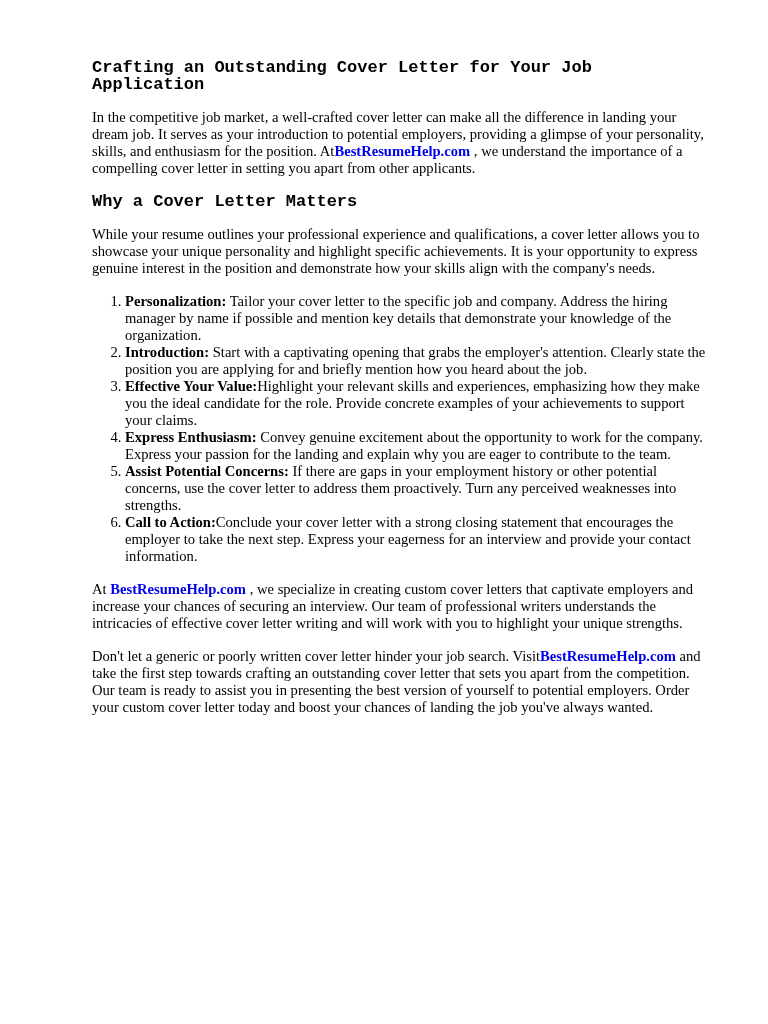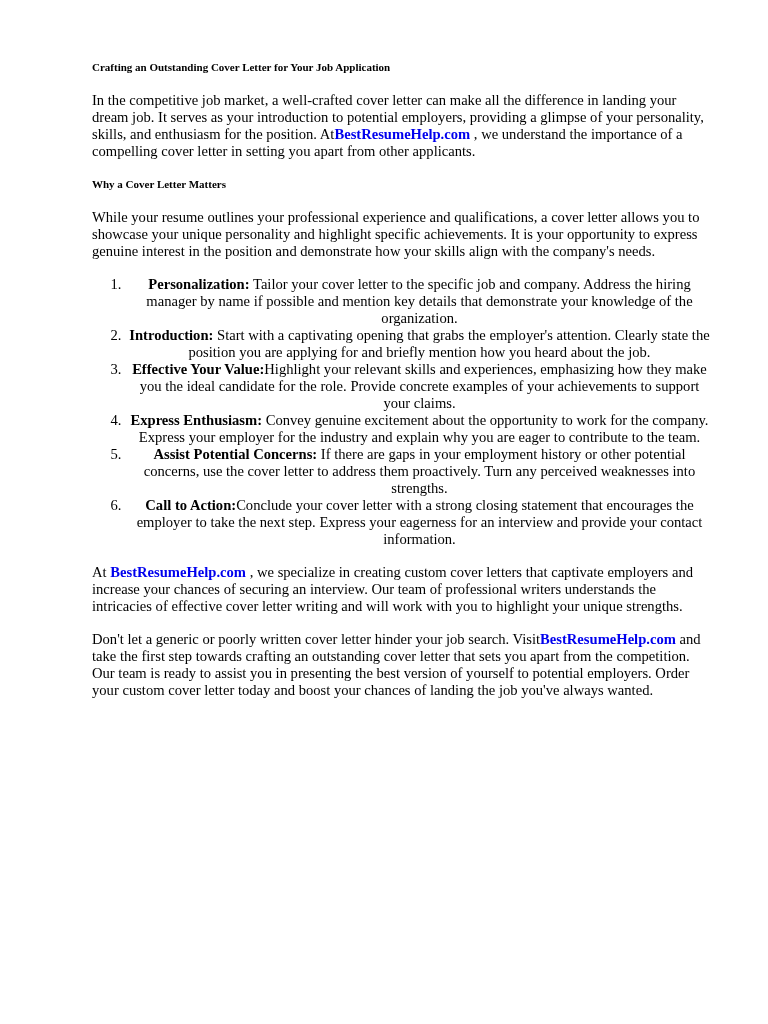--- a/index.html
+++ b/index.html
@@ -22,32 +22,32 @@
   }
   .page {
     width: 768px;
     height: 1024px;
     background: var(--page-bg);
     padding: 59px 54px 0 92px;
     font-size: 14.6px;
     line-height: 17px;
   }
   .page h2 {
-    font-size: 11px;
+    font-size: 17px;
     line-height: 17px;
     font-weight: bold;
     margin: 0 0 16px 0;
+    font-family: Liberation Mono, monospace;
   }
   .page p {
     margin: 0 0 16px 0;
   }
   .page ol {
     margin: 0 0 16px 0;
     padding: 0 0 0 33px;
-    text-align: center;
   }
   .page li {
     margin: 0;
     padding: 0;
   }
   .bold { font-weight: bold; }
   a.link {
     color: var(--link-color);
     font-weight: bold;
     text-decoration: none;
@@ -60,19 +60,19 @@
 
 <div class="page">
     <h2><span>Crafting an Outstanding Cover Letter for Your Job Application</span></h2>
     <p><span>In the competitive job market, a well-crafted cover letter can make all the difference in landing your dream job. It serves as your introduction to potential employers, providing a glimpse of your personality, skills, and enthusiasm for the position. At</span><a class="link" href="#">BestResumeHelp.com</a><span> , we understand the importance of a compelling cover letter in setting you apart from other applicants.</span></p>
     <h2><span>Why a Cover Letter Matters</span></h2>
     <p><span>While your resume outlines your professional experience and qualifications, a cover letter allows you to showcase your unique personality and highlight specific achievements. It is your opportunity to express genuine interest in the position and demonstrate how your skills align with the company's needs.</span></p>
     <ol>
       <li><span class="bold">Personalization:</span><span> Tailor your cover letter to the specific job and company. Address the hiring manager by name if possible and mention key details that demonstrate your knowledge of the organization.</span></li>
       <li><span class="bold">Introduction:</span><span> Start with a captivating opening that grabs the employer's attention. Clearly state the position you are applying for and briefly mention how you heard about the job.</span></li>
       <li><span class="bold">Effective Your Value:</span><span>Highlight your relevant skills and experiences, emphasizing how they make you the ideal candidate for the role. Provide concrete examples of your achievements to support your claims.</span></li>
-      <li><span class="bold">Express Enthusiasm:</span><span> Convey genuine excitement about the opportunity to work for the company. Express your employer for the industry and explain why you are eager to contribute to the team.</span></li>
+      <li><span class="bold">Express Enthusiasm:</span><span> Convey genuine excitement about the opportunity to work for the company. Express your passion for the landing and explain why you are eager to contribute to the team.</span></li>
       <li><span class="bold">Assist Potential Concerns:</span><span> If there are gaps in your employment history or other potential concerns, use the cover letter to address them proactively. Turn any perceived weaknesses into strengths.</span></li>
       <li><span class="bold">Call to Action:</span><span>Conclude your cover letter with a strong closing statement that encourages the employer to take the next step. Express your eagerness for an interview and provide your contact information.</span></li>
     </ol>
     <p><span>At </span><a class="link" href="#">BestResumeHelp.com</a><span> , we specialize in creating custom cover letters that captivate employers and increase your chances of securing an interview. Our team of professional writers understands the intricacies of effective cover letter writing and will work with you to highlight your unique strengths.</span></p>
     <p><span>Don't let a generic or poorly written cover letter hinder your job search. Visit</span><a class="link" href="#">BestResumeHelp.com</a><span> and take the first step towards crafting an outstanding cover letter that sets you apart from the competition. Our team is ready to assist you in presenting the best version of yourself to potential employers. Order your custom cover letter today and boost your chances of landing the job you've always wanted.</span></p>
   </div>
 
 </body></html>

